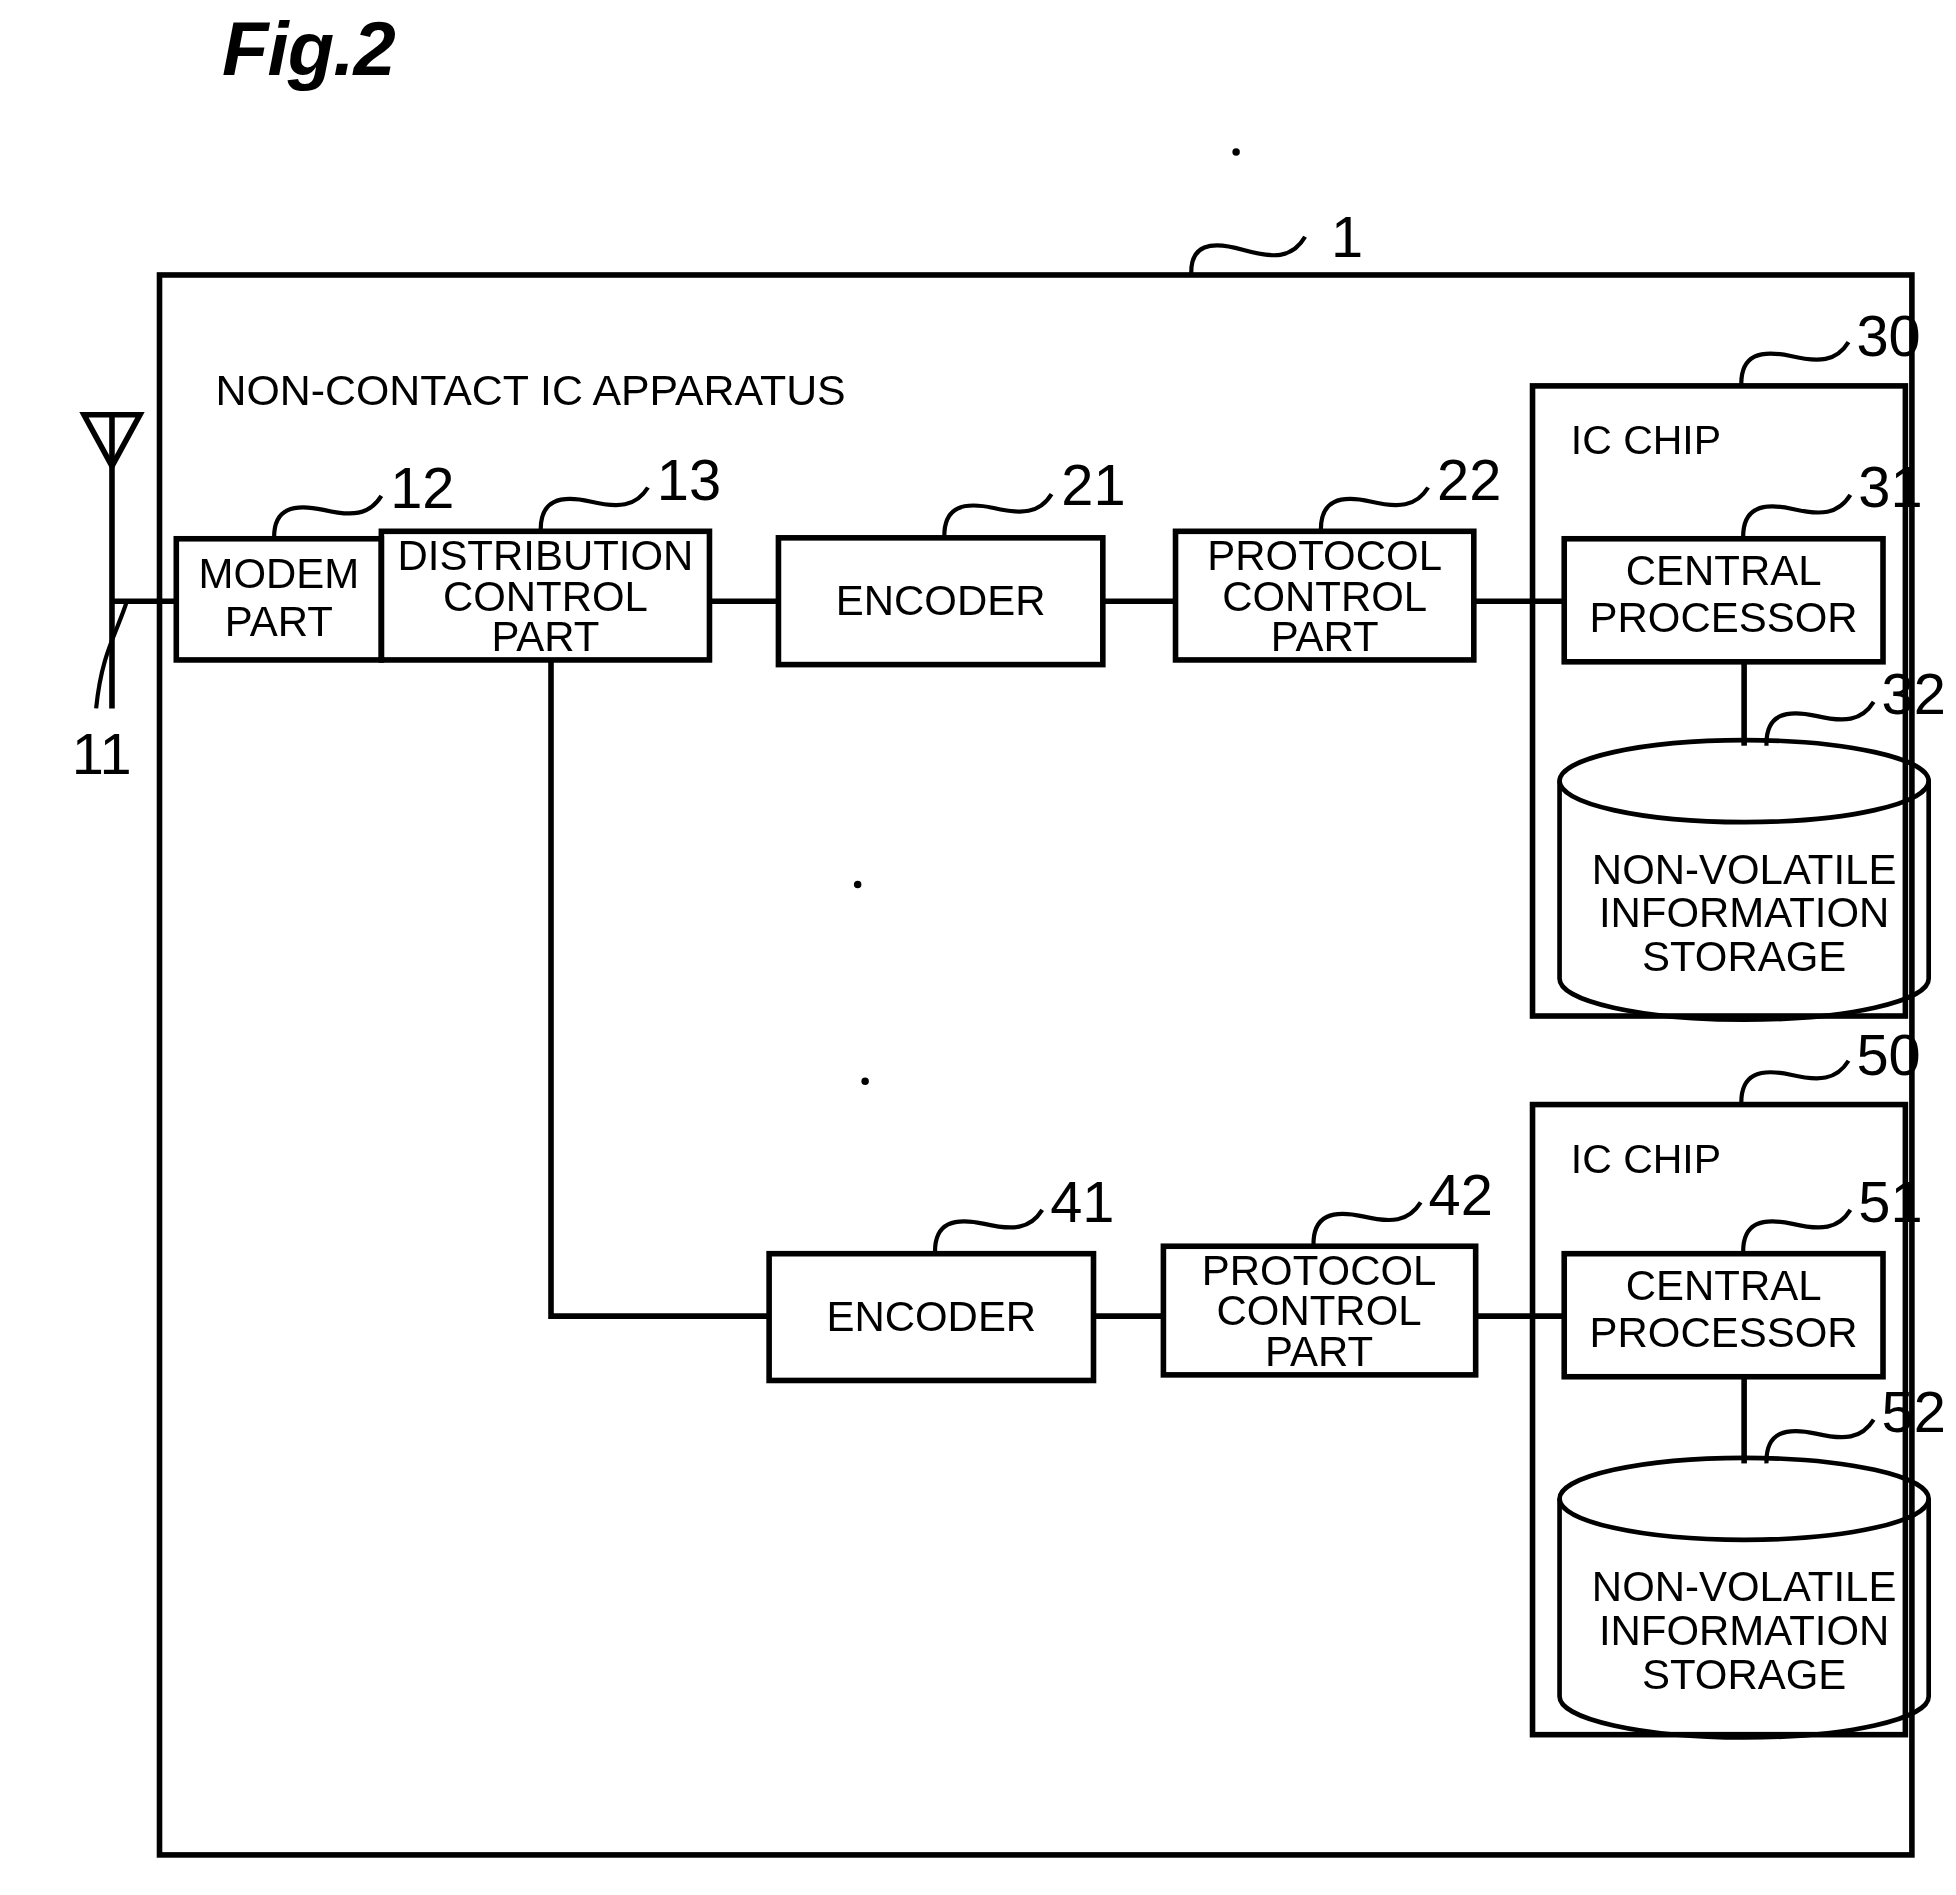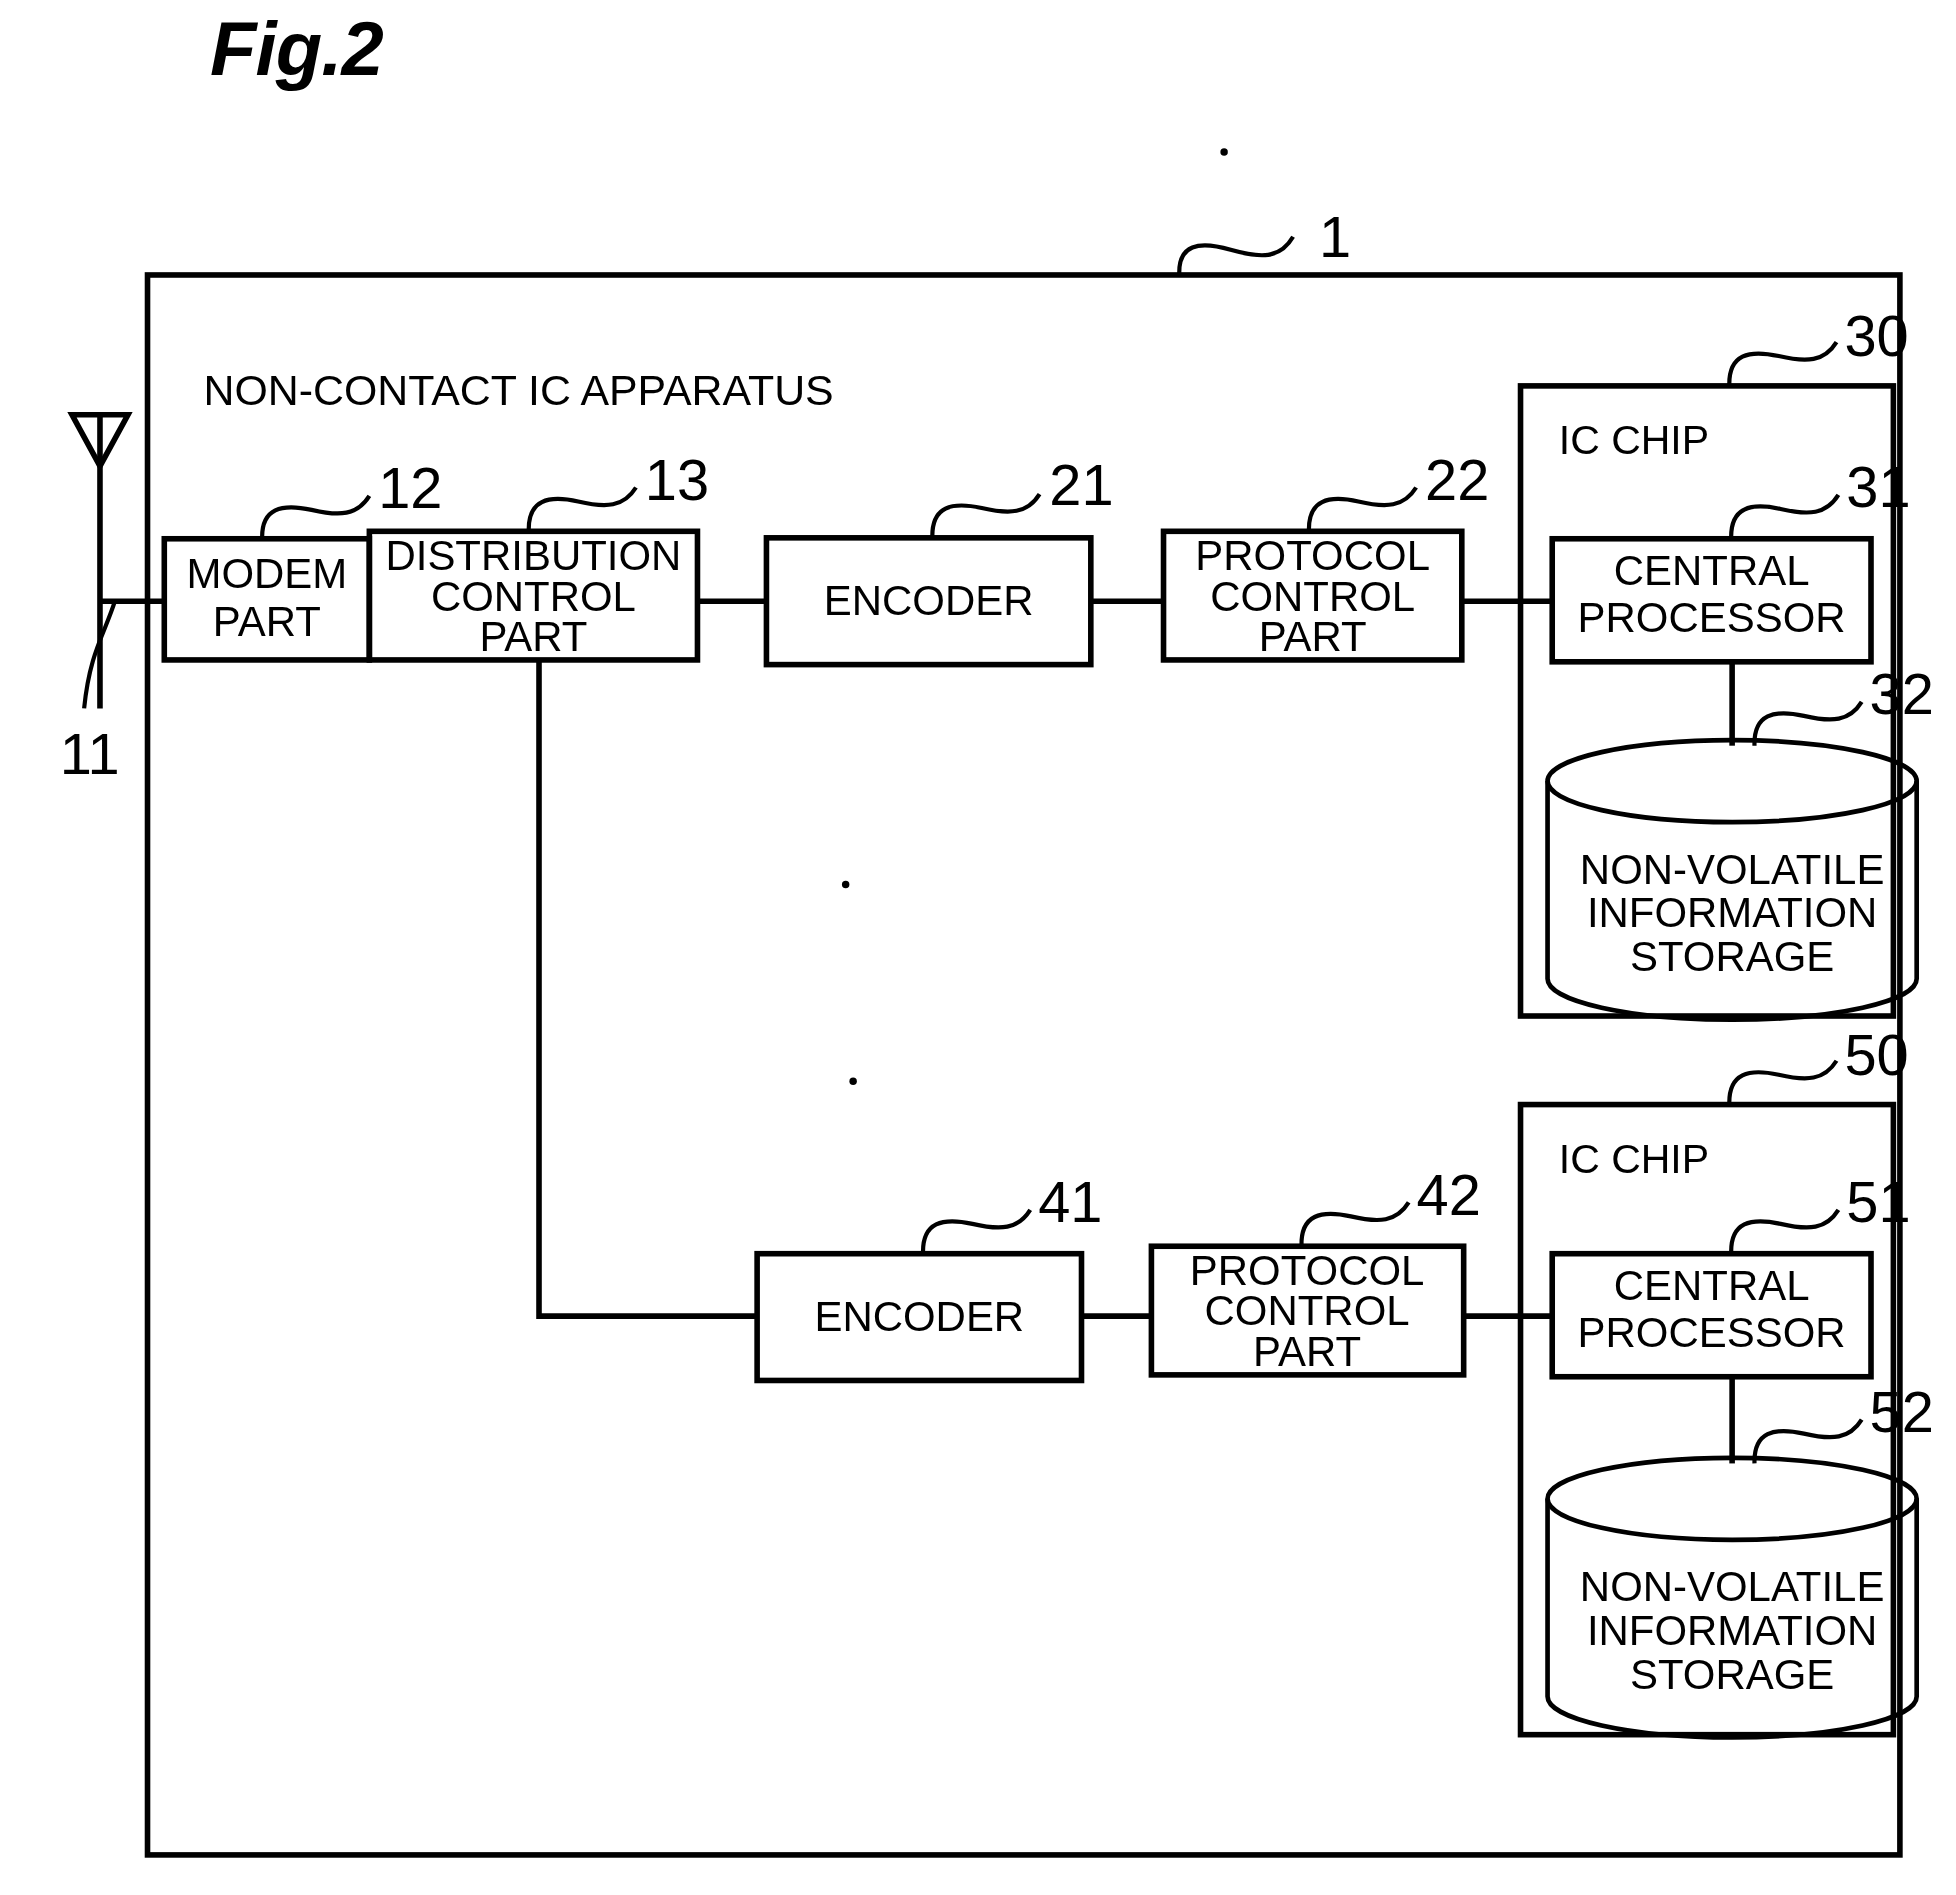--- a/index.html
+++ b/index.html
@@ -10,21 +10,21 @@
   body {
     width: 1957px;
     height: 1895px;
     font-family: "Liberation Sans", sans-serif;
     color: #000000;
     position: relative;
     overflow: hidden;
   }
   #figure-root {
     position: absolute;
-    left: 0;
+    left: 12px;
     top: 0;
     width: 1939px;
     height: 1895px;
   }
   .fig-title {
     position: absolute;
     left: 210px;
     top: 4.7px;
     font-size: 76px;
     font-weight: bold;

